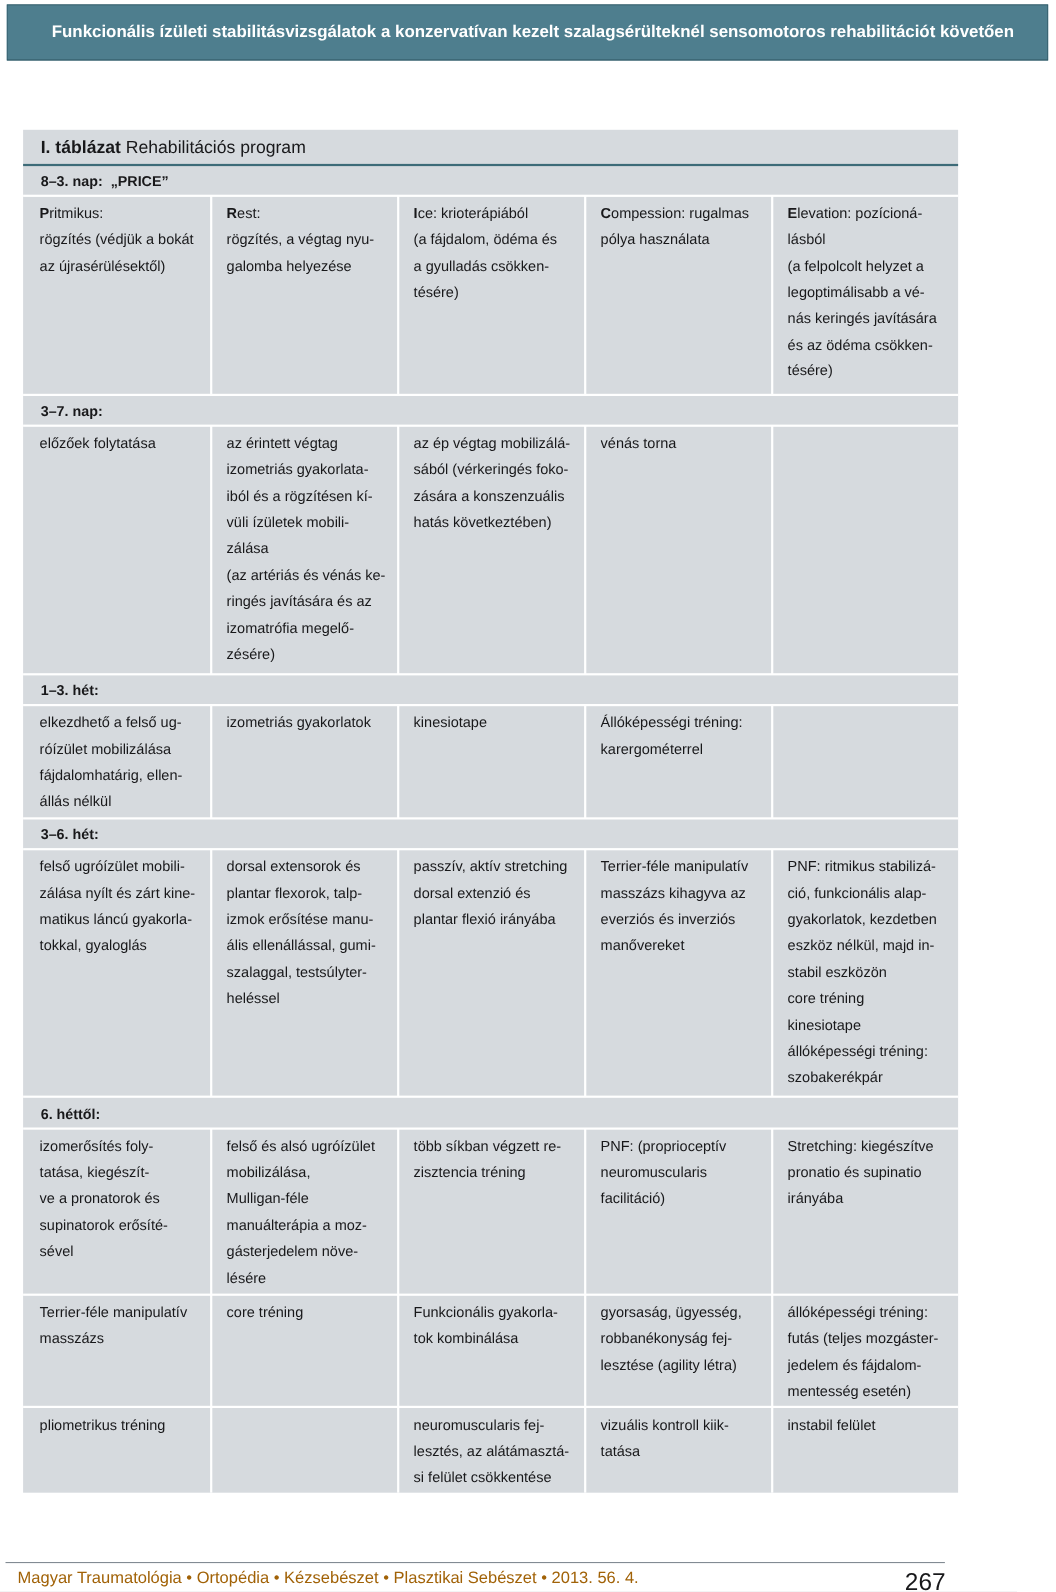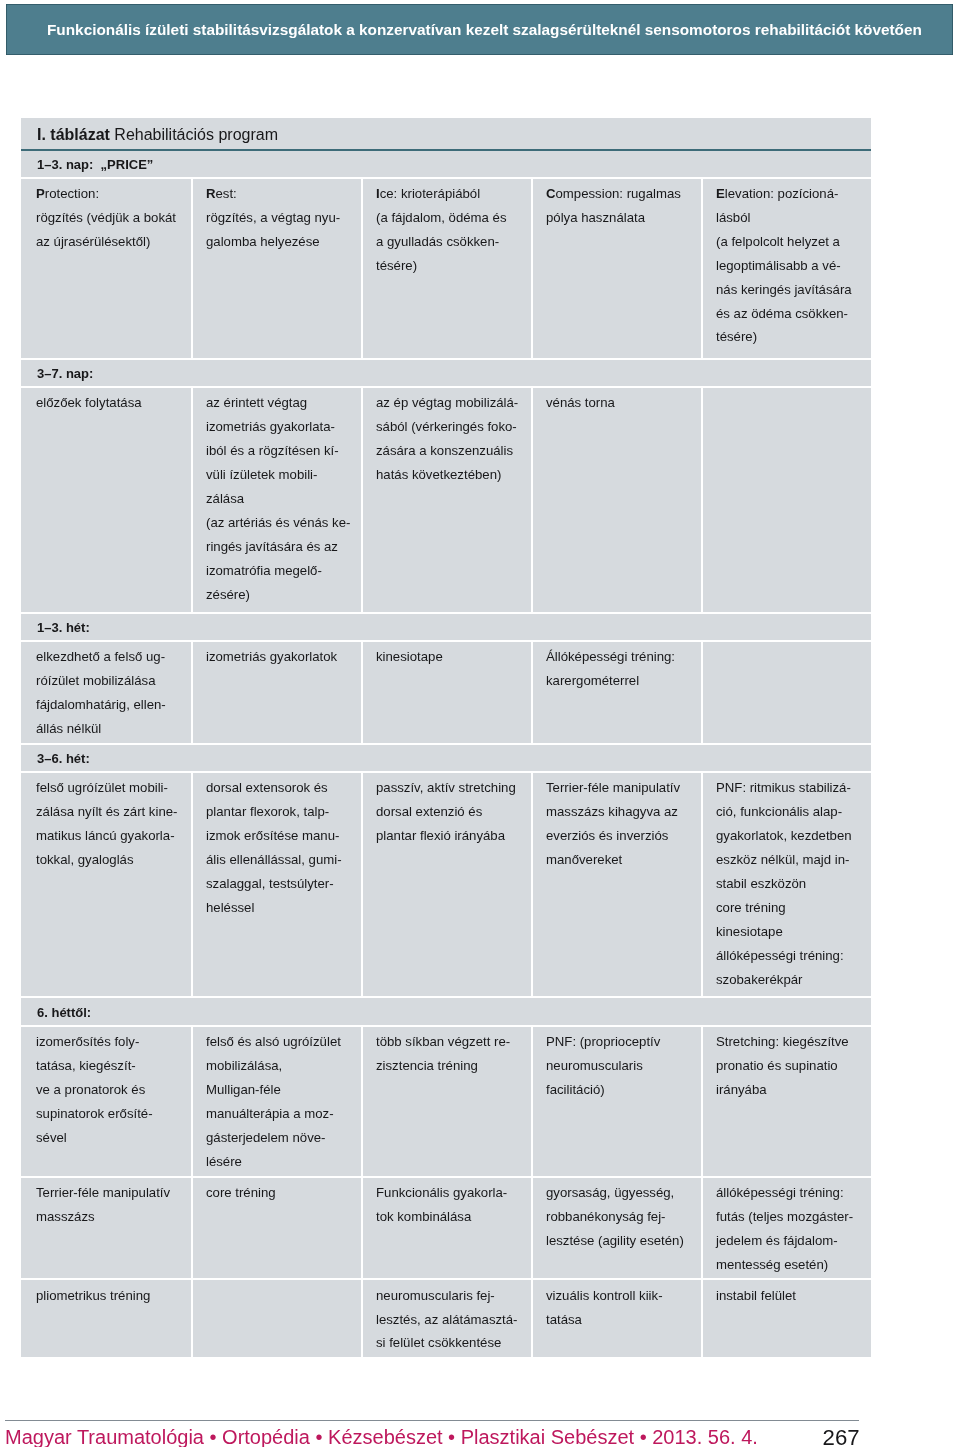--- a/index.html
+++ b/index.html
@@ -28,40 +28,40 @@
   .ct b{font-weight:bold;}
   .sh{position:absolute;left:15.5px;font-size:13.0px;font-weight:bold;
       color:#18181a;white-space:pre;will-change:transform;}
   .cellbox{position:absolute;}
   .ln{font-size:13.2px;line-height:23.9px;color:#18181a;white-space:nowrap;
       will-change:transform;}
   .ln b{font-weight:bold;}
 
     .footrule{position:absolute;left:5.4px;top:1420.3px;width:853.4px;height:1.1px;
             background:#828b93;}
-  .foot{position:absolute;left:5px;top:1425.5px;font-size:20px;color:#be185d;
+  .foot{position:absolute;left:16px;top:1425.5px;font-size:15px;color:#a16207;
         white-space:nowrap;will-change:transform;}
   .pageno{position:absolute;left:5.5px;top:1424.6px;width:853.6px;text-align:right;
           font-size:22.2px;color:#18181a;will-change:transform;}
 </style>
 </head>
 <body>
 
 <div class="page">
   <div class="runhead">
     <div class="rh-text">Funkcionális ízületi stabilitásvizsgálatok a konzervatívan kezelt szalagsérülteknél sensomotoros rehabilitációt követően</div>
   </div>
 
   <div class="tbl">
     <div class="ct" style="top:8.8px"><b>I. táblázat</b>&nbsp;<span>Rehabilitációs program</span></div>
     <div class="rule" style="top:31.7px"></div>
-    <div class="sh" style="top:39.4px">1–3. nap:  „PRICE”</div>
+    <div class="sh" style="top:39.4px">8–3. nap:  „PRICE”</div>
     <div class="sep" style="top:59.3px"></div>
       <div class="cellbox" style="left:14.9px;top:64.5px;width:151.5px">
-        <div class="ln"><b>P</b><span>rotection:</span></div>
+        <div class="ln"><b>P</b><span>ritmikus:</span></div>
         <div class="ln">rögzítés (védjük a bokát</div>
         <div class="ln">az újrasérülésektől)</div>
       </div>
       <div class="cellbox" style="left:184.9px;top:64.5px;width:151.5px">
         <div class="ln"><b>R</b><span>est:</span></div>
         <div class="ln">rögzítés, a végtag nyu-</div>
         <div class="ln">galomba helyezése</div>
       </div>
       <div class="cellbox" style="left:354.9px;top:64.5px;width:151.5px">
         <div class="ln"><b>I</b><span>ce: krioterápiából</span></div>
@@ -226,21 +226,21 @@
       <div class="cellbox" style="left:184.9px;top:1063.9px;width:151.5px">
         <div class="ln">core tréning</div>
       </div>
       <div class="cellbox" style="left:354.9px;top:1063.9px;width:151.5px">
         <div class="ln">Funkcionális gyakorla-</div>
         <div class="ln">tok kombinálása</div>
       </div>
       <div class="cellbox" style="left:524.9px;top:1063.9px;width:151.5px">
         <div class="ln">gyorsaság, ügyesség,</div>
         <div class="ln">robbanékonyság fej-</div>
-        <div class="ln">lesztése (agility esetén)</div>
+        <div class="ln">lesztése (agility létra)</div>
       </div>
       <div class="cellbox" style="left:694.9px;top:1063.9px;width:151.5px">
         <div class="ln">állóképességi tréning:</div>
         <div class="ln">futás (teljes mozgáster-</div>
         <div class="ln">jedelem és fájdalom-</div>
         <div class="ln">mentesség esetén)</div>
       </div>
       <div class="vsep" style="left:170px;top:1059.6px;height:102.2px"></div>
       <div class="vsep" style="left:340px;top:1059.6px;height:102.2px"></div>
       <div class="vsep" style="left:510px;top:1059.6px;height:102.2px"></div>

